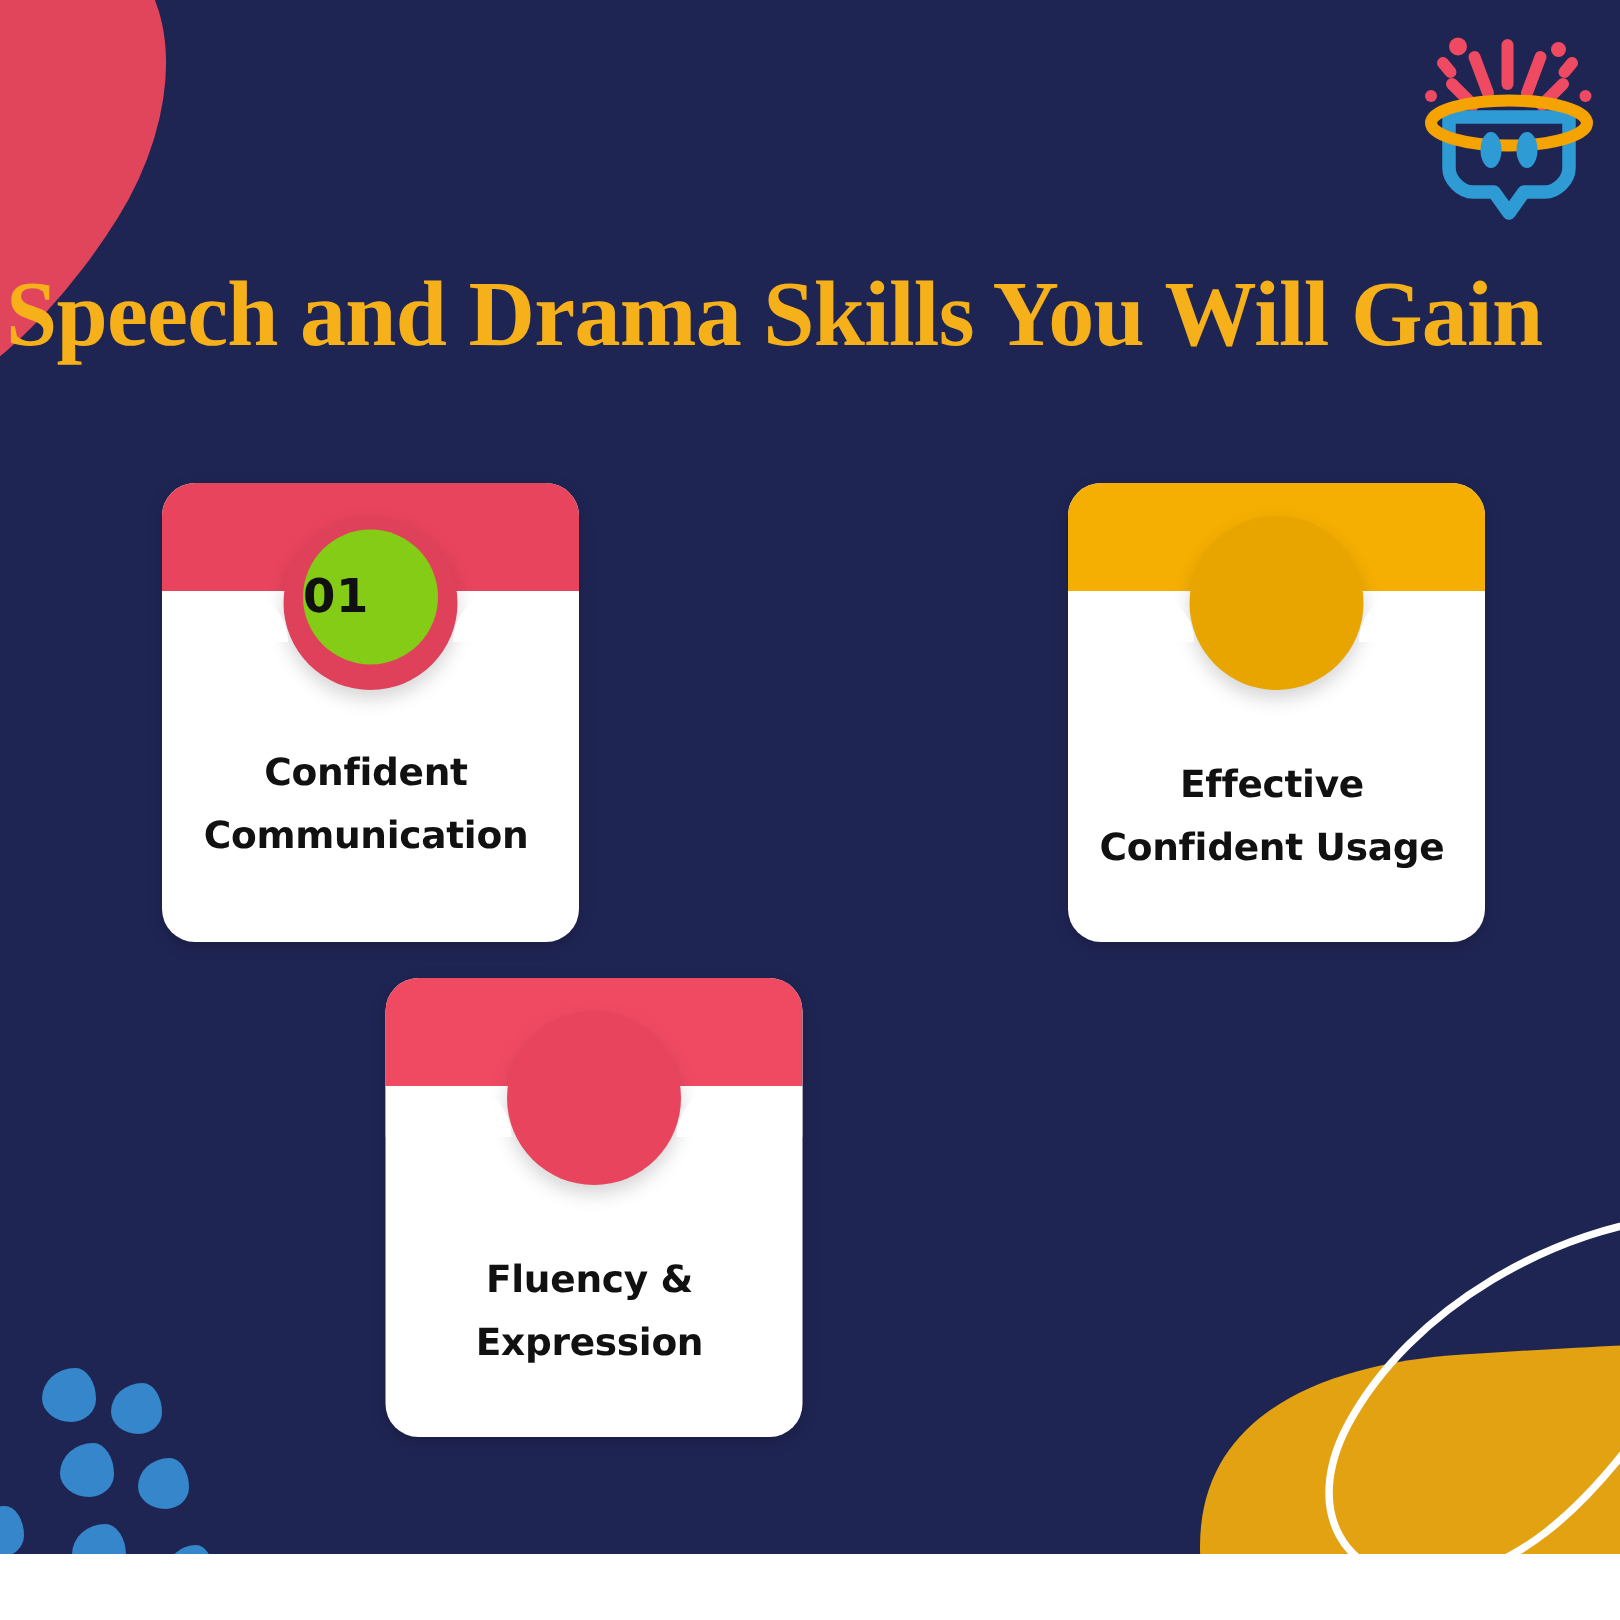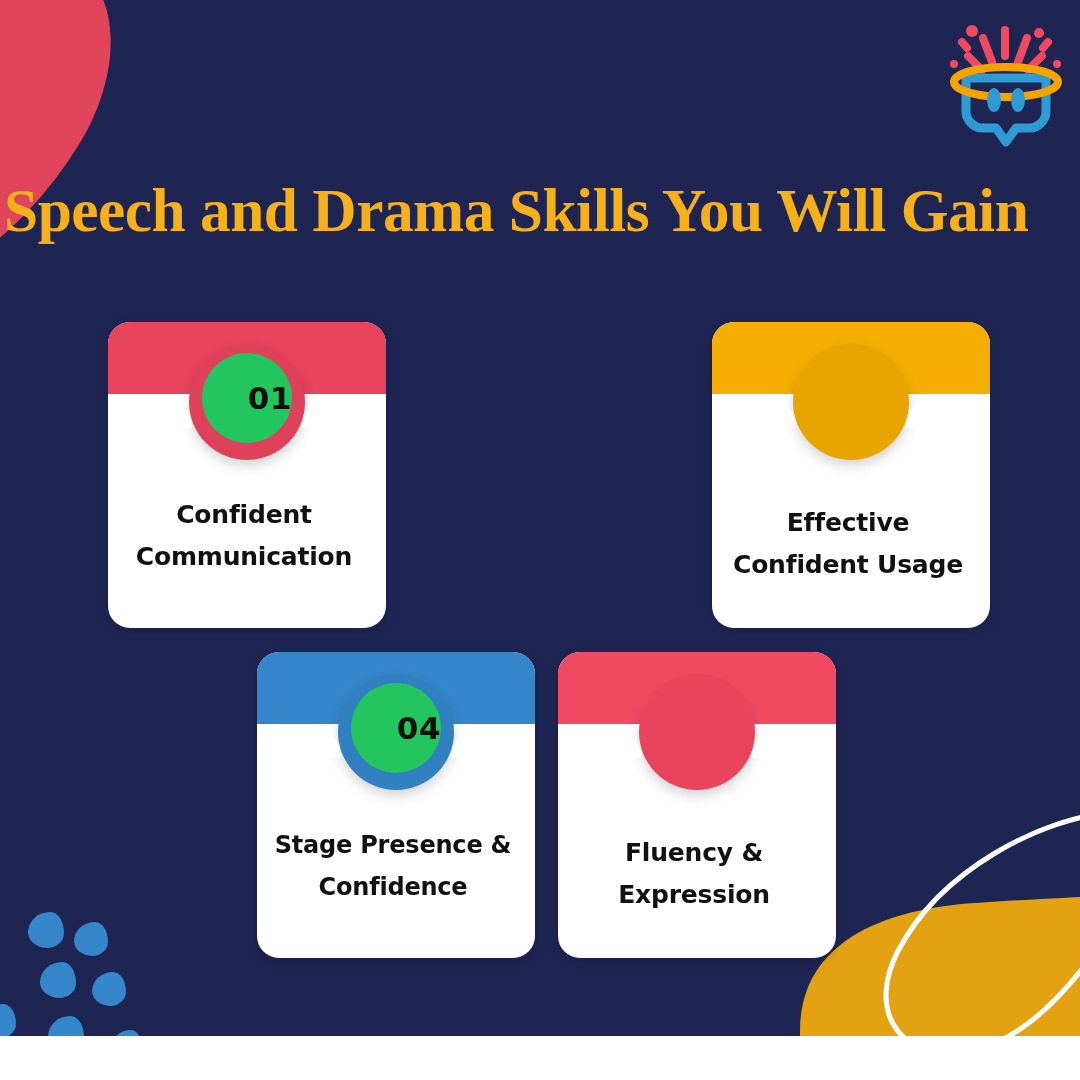--- a/index.html
+++ b/index.html
@@ -156,24 +156,24 @@
   }
 
   .card-badge {
     position: absolute;
     left: 50%;
     top: 31px;
     width: 90px;
     height: 90px;
     margin-left: -45px;
     border-radius: 50%;
-    background: #22c55e;
+    background: #84cc16;
     display: flex;
     align-items: center;
-    justify-content: flex-end;
+    justify-content: flex-start;
   }
   .card-badge-number {
     font-family: "DejaVu Sans", sans-serif;
     font-weight: bold;
     font-size: 31px;
     letter-spacing: 0.5px;
     color: #101010;
   }
 
   .card-title {
@@ -265,33 +265,20 @@
       <div class="band-shoulder left"></div>
       <div class="band-shoulder right"></div>
       <div class="card-title two-line-tight">Effective Confident Usage</div>
     </div>
 
 
   </div>
 
   <div id="cards-row-2">
 
-    <div class="card">
-      <div class="card-band">
-        <div class="band-fill" style="background:#3586CB;"></div>
-      </div>
-      <div class="card-collar-shadow"></div>
-      <div class="card-collar" style="background:#3180C2;"></div>
-      <div class="band-shoulder left"></div>
-      <div class="band-shoulder right"></div>
-      <div class="card-badge">
-        <span class="card-badge-number">04</span>
-      </div>
-      <div class="card-title" style="font-size:24px;">Stage Presence &amp; Confidence</div>
-    </div>
 
     <div class="card">
       <div class="card-band">
         <div class="band-fill" style="background:#F04A63;"></div>
       </div>
       <div class="card-collar-shadow"></div>
       <div class="card-collar" style="background:#E8445D;"></div>
       <div class="band-shoulder left"></div>
       <div class="band-shoulder right"></div>
       <div class="card-title two-line-tight">Fluency &amp; Expression</div>

